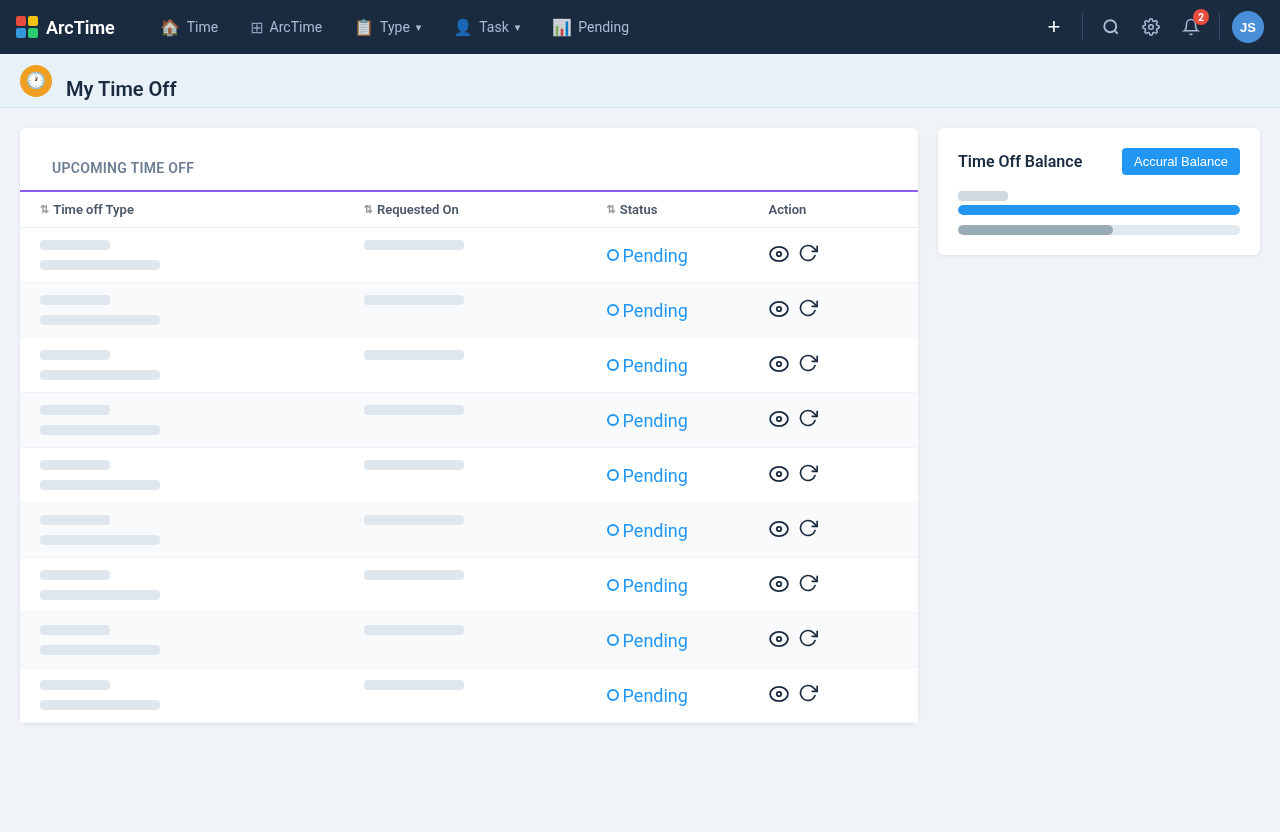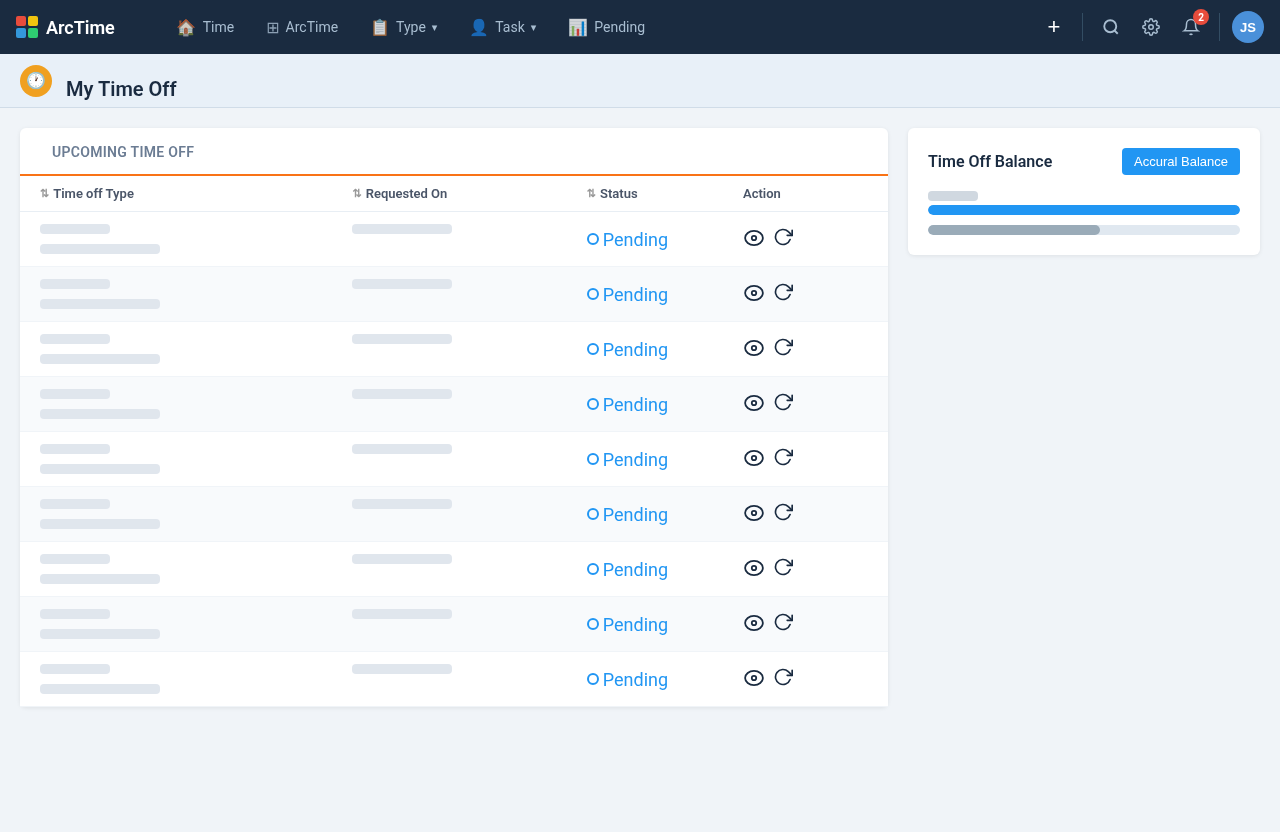--- a/index.html
+++ b/index.html
@@ -5,21 +5,21 @@
     * { box-sizing: border-box; margin: 0; padding: 0; }
     body { font-family: -apple-system, BlinkMacSystemFont, 'Segoe UI', Roboto, sans-serif; background: #f0f4f8; }
 
     
     .navbar {
       background: #1a2b40;
       height: 54px;
       display: flex;
       align-items: center;
       padding: 0 16px;
-      gap: 24px;
+      gap: 8px;
     }
     .logo-block {
       display: flex;
       align-items: center;
       gap: 8px;
       margin-right: 24px;
     }
     .logo-grid {
       display: grid;
       grid-template-columns: 1fr 1fr;
@@ -148,22 +148,23 @@
       flex: 1;
       background: #fff;
       border-radius: 6px;
       box-shadow: 0 1px 4px rgba(0,0,0,0.08);
       min-width: 0;
     }
 
     
     .tabs {
       display: flex;
-      border-bottom: 2px solid #f97316;
+      border-bottom: 2px solid #8b5cf6;
       padding: 0 20px;
+      margin-top: 16px;
     }
     .tab {
       padding: 16px 12px 14px;
       font-size: 14px;
       font-weight: 600;
       color: #6b7c93;
       cursor: pointer;
       border-bottom: 2px solid transparent;
       margin-bottom: -2px;
       letter-spacing: 0.3px;
@@ -236,21 +237,21 @@
     .action-icon {
       font-size: 20px;
       color: #2c3e50;
       cursor: pointer;
     }
     .action-icon.eye { font-size: 20px; }
     .action-icon.refresh { font-size: 18px; }
 
     
     .sidebar-panel {
-      width: 352px;
+      width: 322px;
       flex-shrink: 0;
     }
     .balance-card {
       background: #fff;
       border-radius: 6px;
       box-shadow: 0 1px 4px rgba(0,0,0,0.08);
       padding: 20px;
     }
     .balance-header {
       display: flex;

